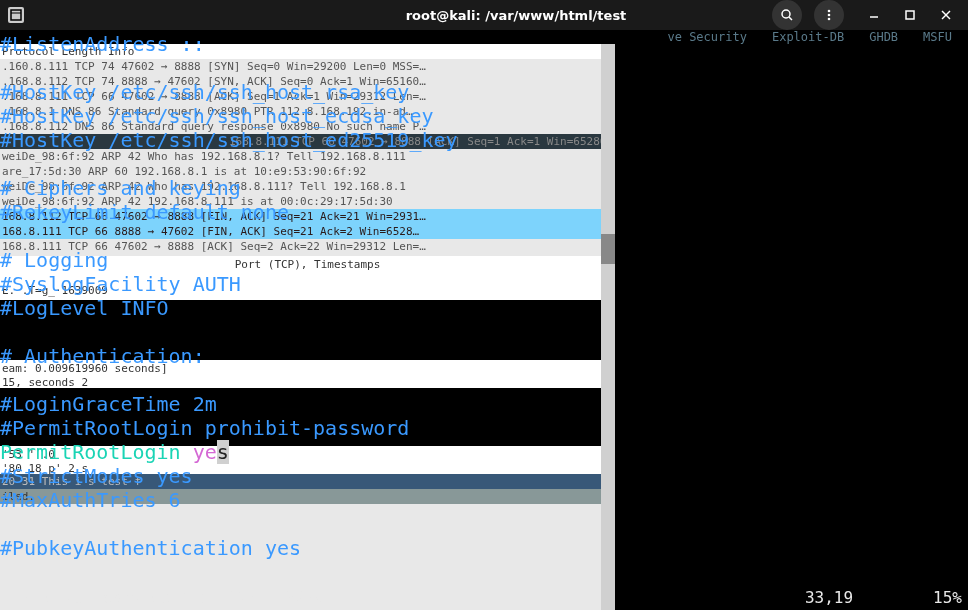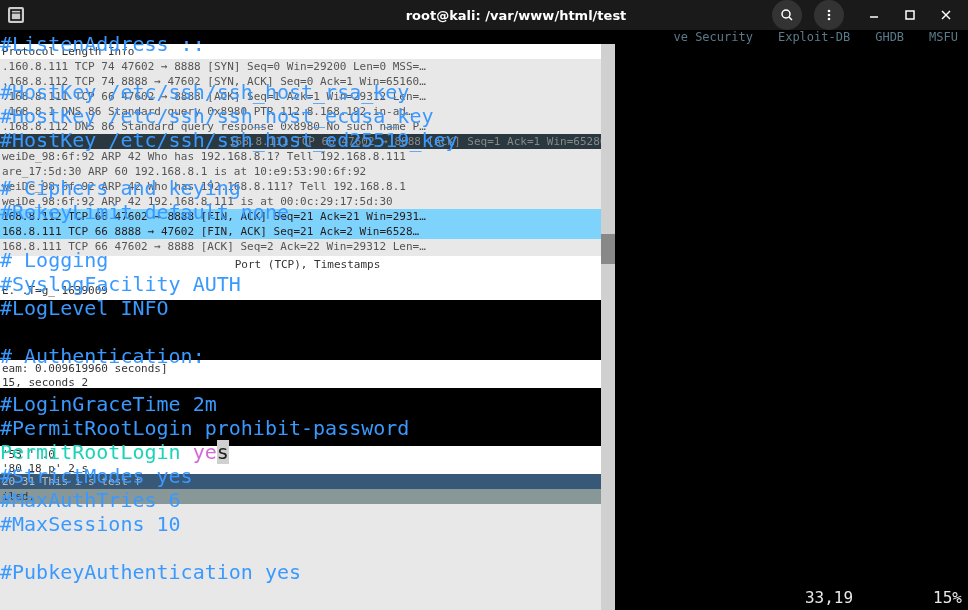--- a/index.html
+++ b/index.html
@@ -83,21 +83,21 @@
     
     
     .bg-toolbar {
       position: absolute;
       top: 30px;
       right: 0;
       width: 360px;
       height: 14px;
       display: flex;
       justify-content: flex-end;
-      padding-right: 10px;
+      padding-right: 16px;
       gap: 25px;
       color: #6a6a6a;
       font-size: 12px;
       z-index: 1;
     }
     
     .bg-toolbar span {
       color: #5a7a8a;
     }
     
@@ -308,21 +308,20 @@
       <div class="term-line"><span class="comment">#SyslogFacility AUTH</span></div>
       <div class="term-line"><span class="comment">#LogLevel INFO</span></div>
       <div class="term-line">&nbsp;</div>
       <div class="term-line"><span class="comment"># Authentication:</span></div>
       <div class="term-line">&nbsp;</div>
       <div class="term-line"><span class="comment">#LoginGraceTime 2m</span></div>
       <div class="term-line"><span class="comment">#PermitRootLogin prohibit-password</span></div>
       <div class="term-line"><span class="keyword">PermitRootLogin </span><span class="value">ye</span><span class="cursor-char">s</span></div>
       <div class="term-line"><span class="comment">#StrictModes yes</span></div>
       <div class="term-line"><span class="comment">#MaxAuthTries 6</span></div>
-      <div class="term-line"><span class="comment">#MaxSessions 10</span></div>
       <div class="term-line">&nbsp;</div>
       <div class="term-line"><span class="comment">#PubkeyAuthentication yes</span></div>
     </div>
   <div class="statusline">
     <span>"/etc/ssh/sshd_config" 122L, 3270C</span>
     <span class="statusline-right">
       <span>33,19</span>
       <span>15%</span>
     </span>
   </div>

